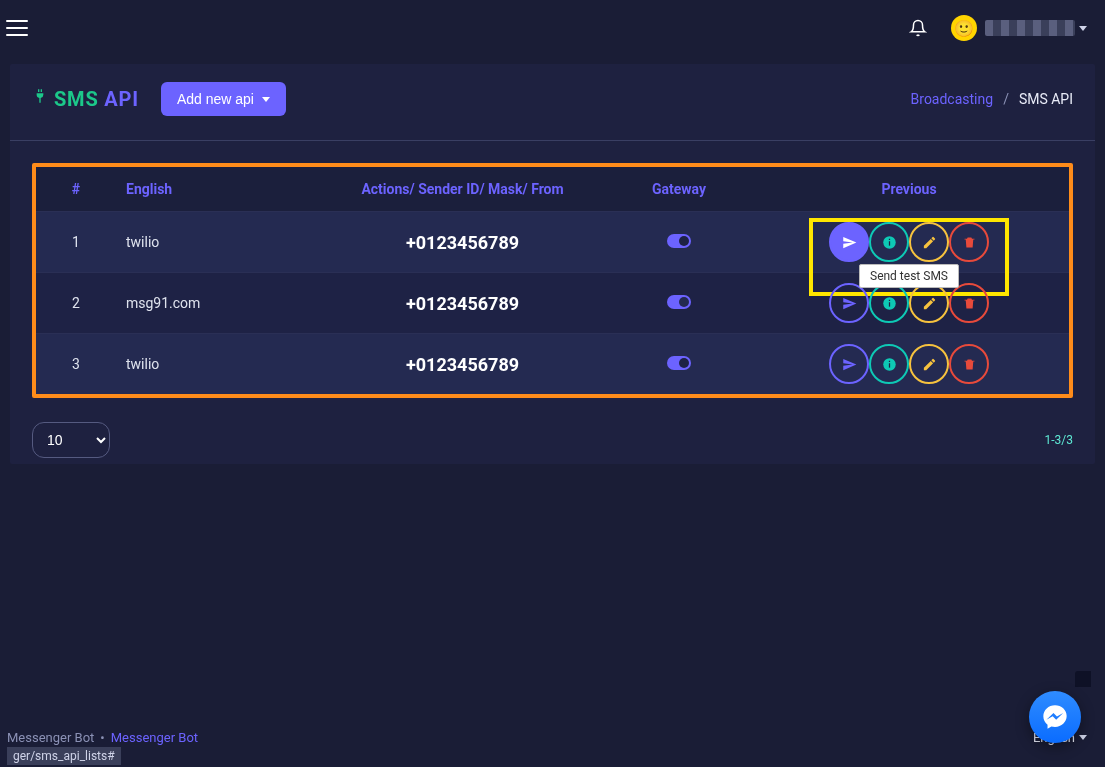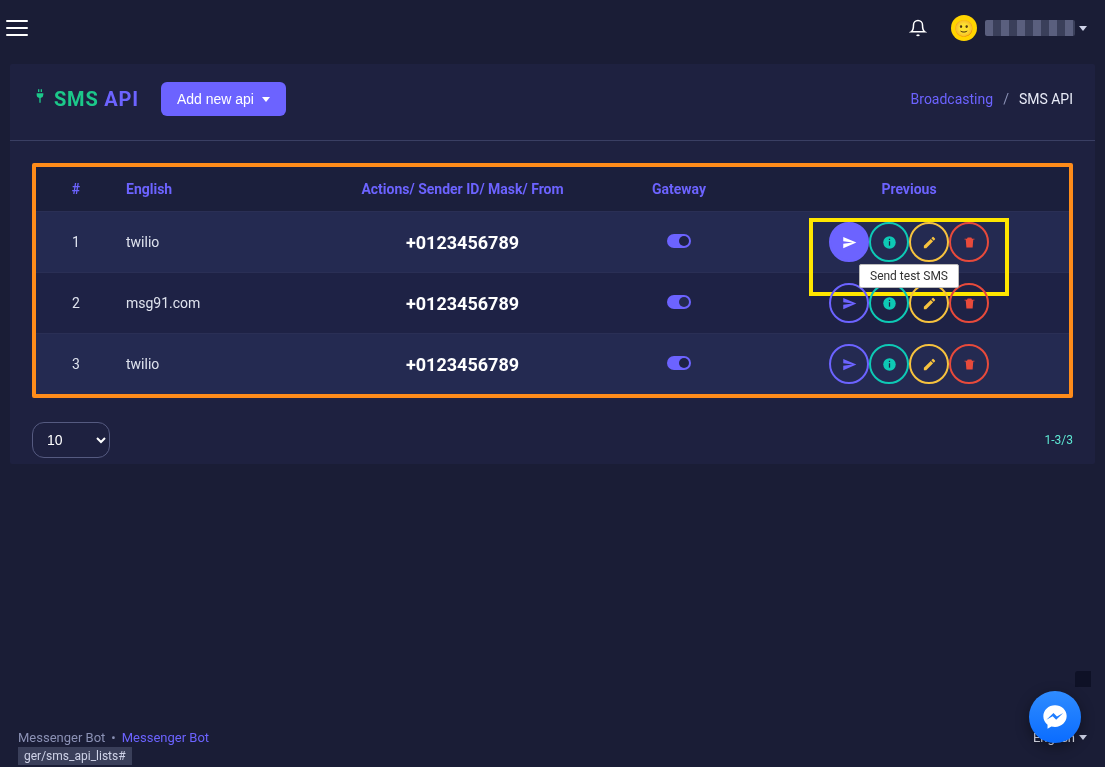--- a/index.html
+++ b/index.html
@@ -146,21 +146,21 @@
   .pager-row{display:flex;justify-content:flex-end;padding:10px 22px 24px 22px;gap:8px}
   .pbtn{
     background:#8a90b8;color:#fff;border:none;border-radius:4px;
     padding:10px 16px;font-size:14px;font-weight:600;cursor:pointer;
   }
   .pbtn.active{background:#19c957}
   .pbtn.disabled{opacity:.85;cursor:default}
 
   
   .footer{
-    position:absolute;left:16px;right:0;bottom:0;
+    position:absolute;left:5px;right:0;bottom:0;
     padding:6px 18px 2px 2px;
     font-size:13px;color:var(--muted);
     display:flex;align-items:center;background:transparent;
     flex-direction:column;align-items:stretch;gap:2px;
   }
   .footer-top{display:flex;align-items:center}
   .footer-top .dot{margin:0 6px;color:var(--muted)}
   .footer-top a{color:var(--purple);text-decoration:none}
   .footer-top .lang{margin-left:auto;color:#e8ebf7;display:flex;align-items:center;gap:4px;cursor:pointer}
   .footer-url{background:#3a3f5a;color:#cfd3e8;font-size:12px;padding:2px 6px;display:inline-block;width:fit-content}

